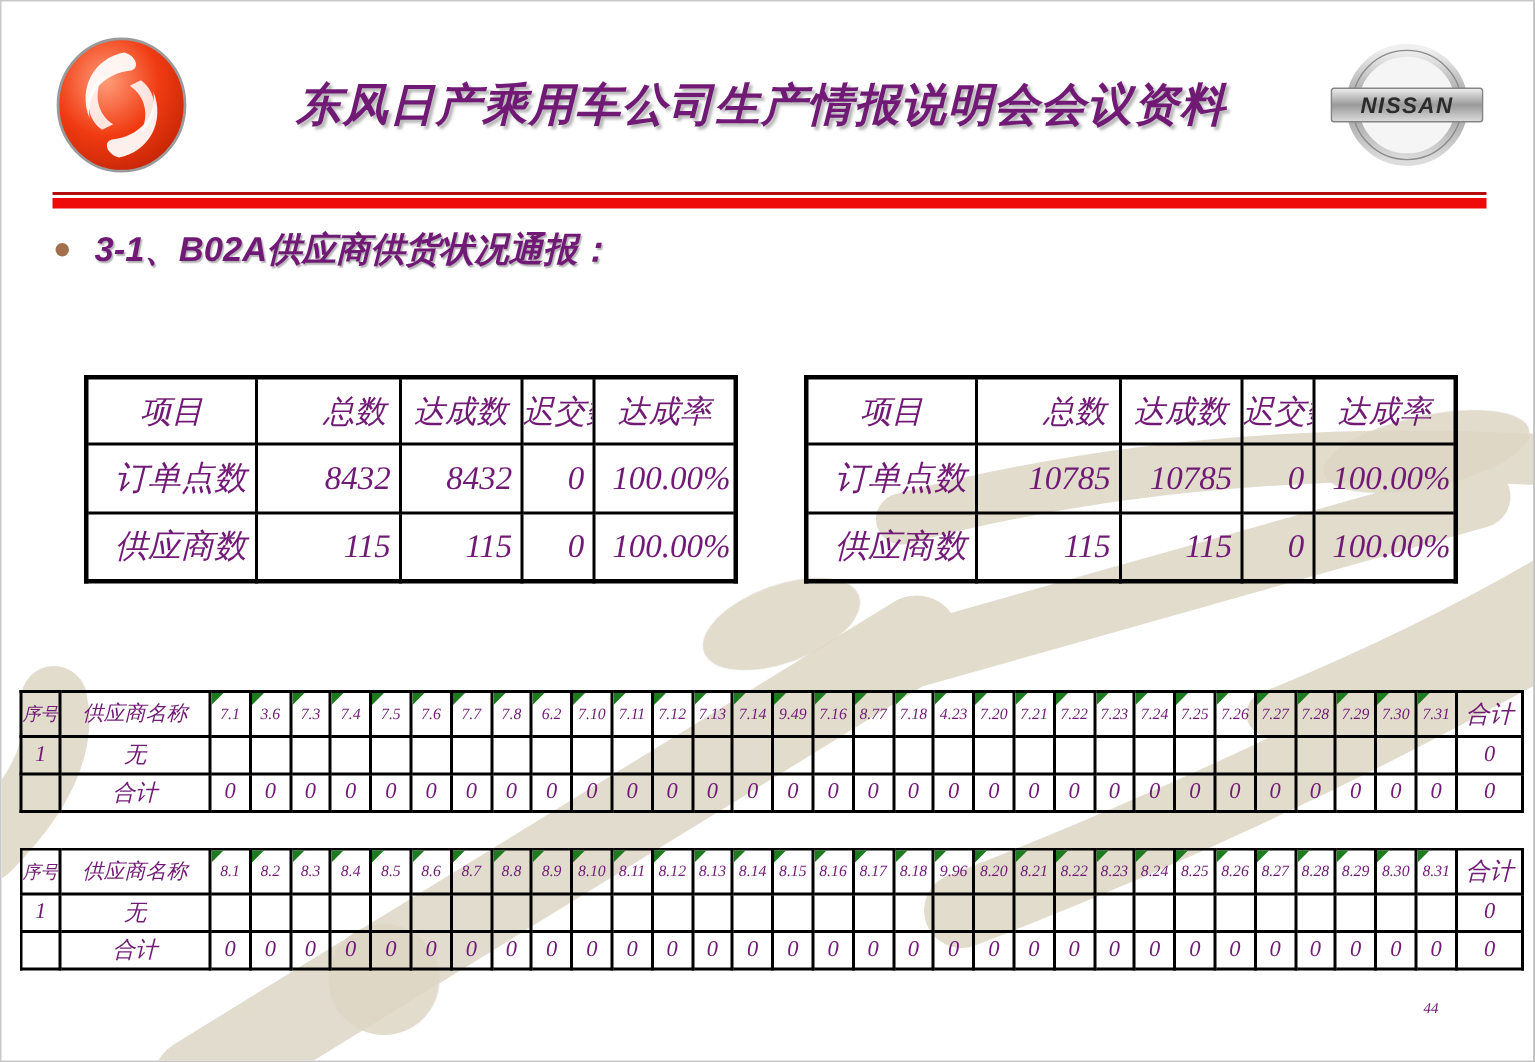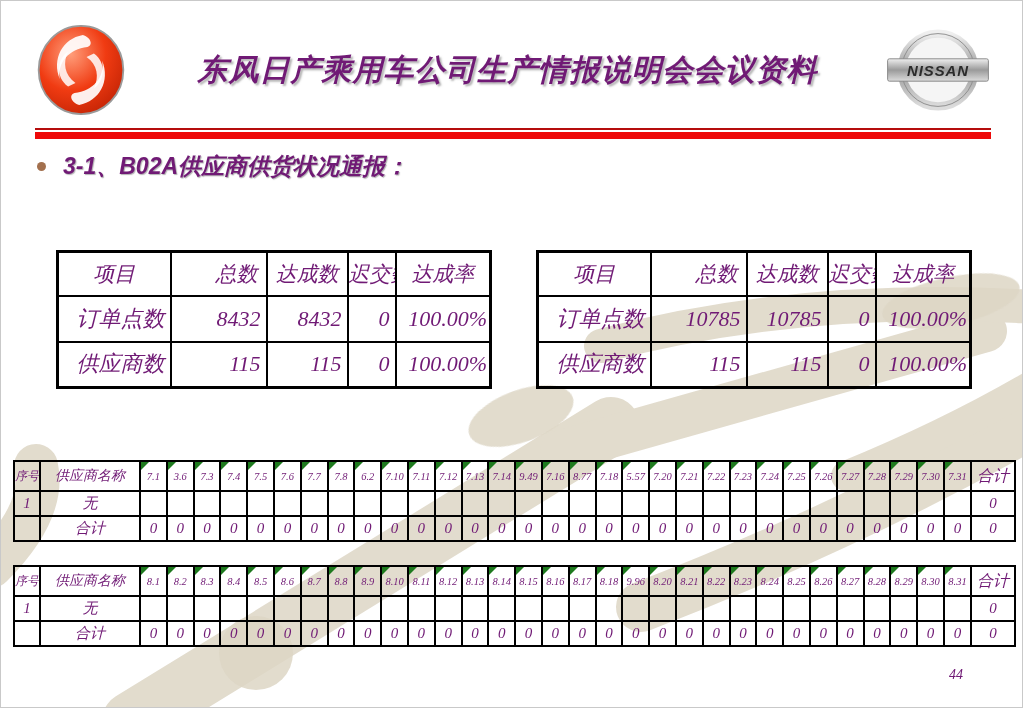--- a/index.html
+++ b/index.html
@@ -84,21 +84,21 @@
   .wide-table .idx-th  { width:26px; font-size:12px; }
   .wide-table .name-th { width:100px; font-size:14px; }
   .wide-table .total-th{ width:44px; font-size:16px; }
   .wide-table .date-th { font-size:10.5px; position:relative; }
   .wide-table .date-th::before {
     content:""; position:absolute; top:-1px; left:0; width:0; height:0;
     border-top:9px solid #1e7a1e; border-right:9px solid transparent;
   }
   .wide-table .name-cell { font-size:15px; }
 
-  .page-number { top:666px; left:948px; font-size:14px; }
+  .page-number { top:666px; left:948px; font-size:10px; }
 </style>
 </head>
 <body>
 
 <div class="slide">
 
   <svg class="watermark" width="1023" height="708" viewBox="0 0 1023 708" aria-hidden="true">
     <g fill="none" stroke="#ddd6c5" stroke-linecap="round" opacity="0.85">
       <path d="M130 720 L610 425" stroke-width="58"></path>
       <path d="M560 450 L985 330" stroke-width="42"></path>
@@ -236,21 +236,21 @@
             <th class="date-th">6.2</th>
             <th class="date-th">7.10</th>
             <th class="date-th">7.11</th>
             <th class="date-th">7.12</th>
             <th class="date-th">7.13</th>
             <th class="date-th">7.14</th>
             <th class="date-th">9.49</th>
             <th class="date-th">7.16</th>
             <th class="date-th">8.77</th>
             <th class="date-th">7.18</th>
-            <th class="date-th">5.57</th>
+            <th class="date-th">4.23</th>
             <th class="date-th">7.20</th>
             <th class="date-th">7.21</th>
             <th class="date-th">7.22</th>
             <th class="date-th">7.23</th>
             <th class="date-th">7.24</th>
             <th class="date-th">7.25</th>
             <th class="date-th">7.26</th>
             <th class="date-th">7.27</th>
             <th class="date-th">7.28</th>
             <th class="date-th">7.29</th>

